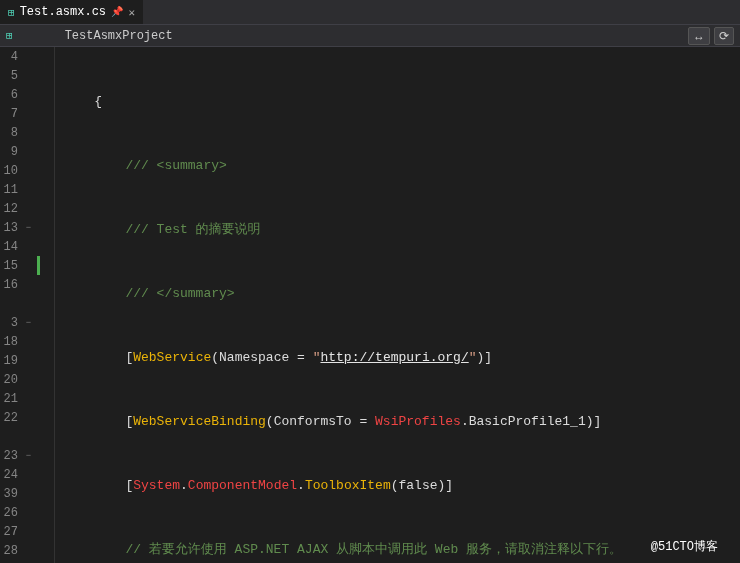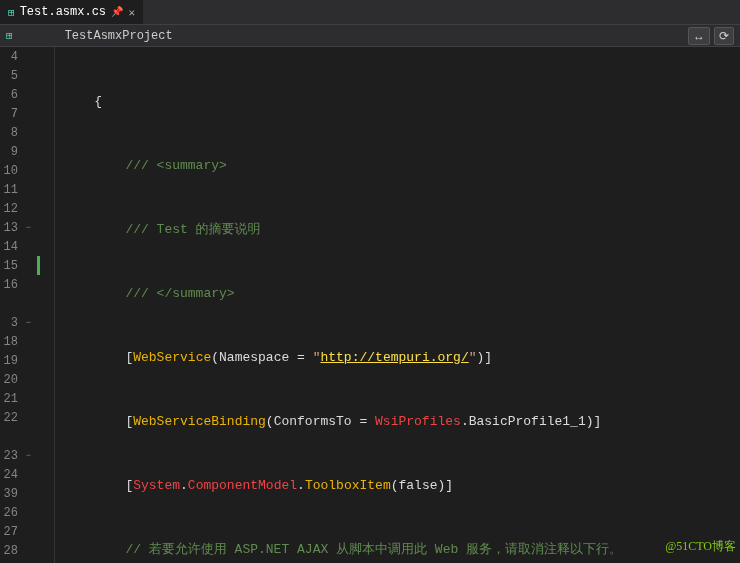--- a/index.html
+++ b/index.html
@@ -156,24 +156,24 @@
     .type { color: #ef4444; }     
     .attr { color: #eab308; }     
     .str { color: #d69d85; }      
     .comment { color: #608b4e; }
     .plain { color: #dcdcdc; }
 
     
     .watermark {
       position: absolute;
       bottom: 8px;
-      right: 4px;
-      color: #84cc16;
+      right: 22px;
+      color: #ffffff;
       font-size: 12px;
-      font-family: Liberation Serif, serif;
+      font-family: Liberation Mono, monospace;
       pointer-events: none;
     }
 
     
     .editor::-webkit-scrollbar { width: 8px; }
     .editor::-webkit-scrollbar-track { background: #1e1e1e; }
     .editor::-webkit-scrollbar-thumb { background: #424242; border-radius: 4px; }
   </style>
 </head>
 <body>
@@ -370,21 +370,21 @@
   <div class="code-area">
     
     <span class="code-line"><span class="plain">    {</span></span>
     
     <span class="code-line"><span class="comment">        /// &lt;summary&gt;</span></span>
     
     <span class="code-line"><span class="comment">        /// Test 的摘要说明</span></span>
     
     <span class="code-line"><span class="comment">        /// &lt;/summary&gt;</span></span>
     
-    <span class="code-line"><span class="plain">        [</span><span class="attr">WebService</span><span class="plain">(Namespace = </span><span class="str">"<span style="color:#fde047;text-decoration:underline;">http://tempuri.org/</span>"</span><span class="plain">)]</span></span>
+    <span class="code-line"><span class="plain">        [</span><span class="attr">WebService</span><span class="plain">(Namespace = </span><span class="str">"<span style="color:#e5e5e5;text-decoration:underline;">http://tempuri.org/</span>"</span><span class="plain">)]</span></span>
     
     <span class="code-line"><span class="plain">        [</span><span class="attr">WebServiceBinding</span><span class="plain">(ConformsTo = </span><span class="type">WsiProfiles</span><span class="plain">.BasicProfile1_1)]</span></span>
     
     <span class="code-line"><span class="plain">        [</span><span class="type">System</span><span class="plain">.</span><span class="type">ComponentModel</span><span class="plain">.</span><span class="attr">ToolboxItem</span><span class="plain">(false)]</span></span>
     
     <span class="code-line"><span class="comment">        // 若要允许使用 ASP.NET AJAX 从脚本中调用此 Web 服务，请取消注释以下行。</span></span>
     
     
     
     

